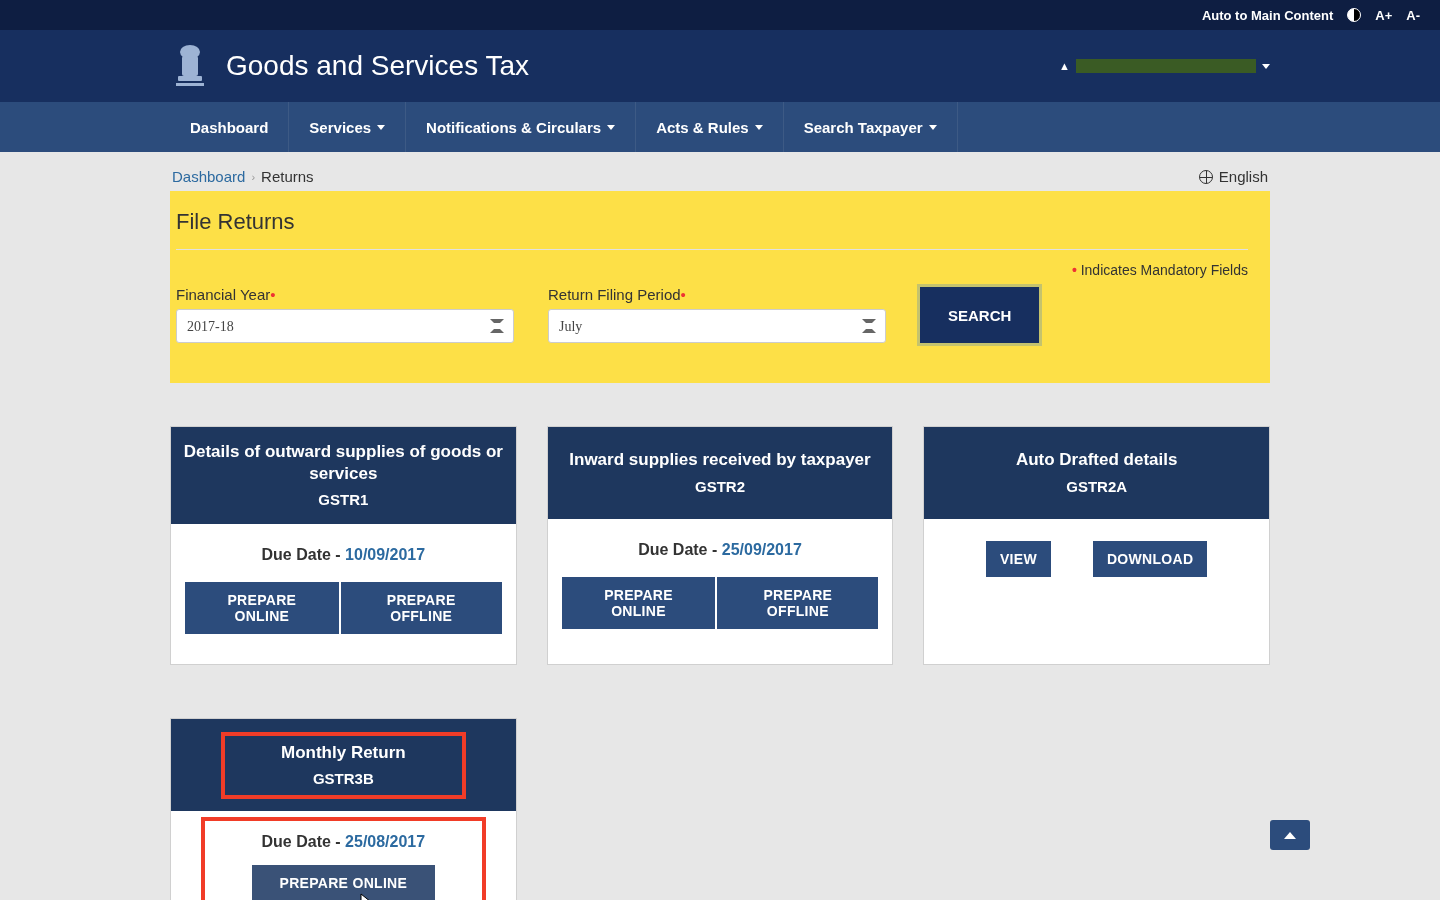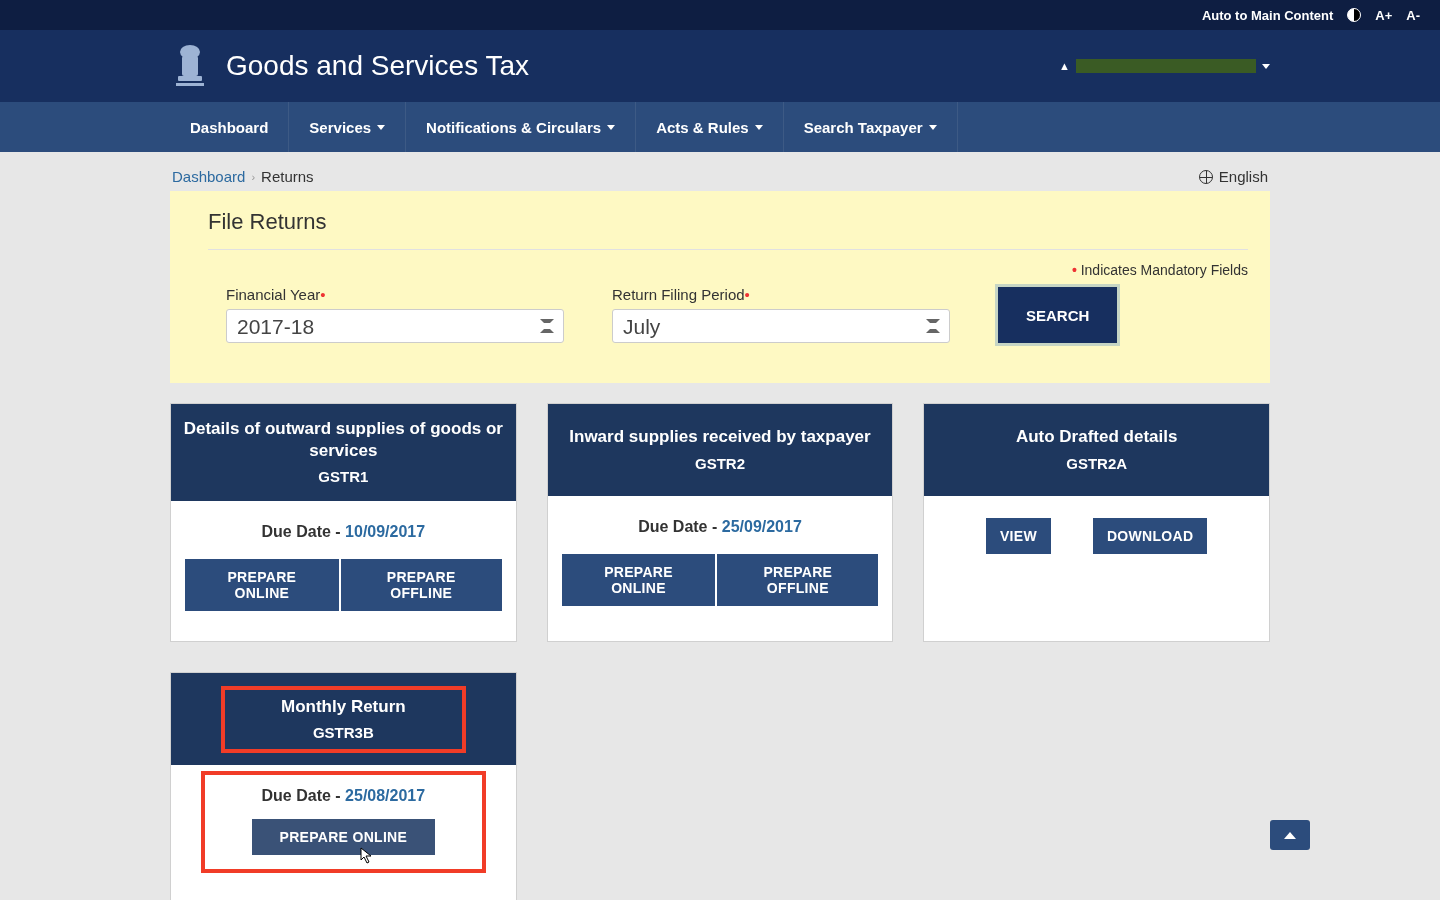--- a/index.html
+++ b/index.html
@@ -26,36 +26,36 @@
     .breadcrumb-row { display: flex; justify-content: space-between; align-items: center; padding: 6px 2px; font-size: 15px; }
     .breadcrumb { display: flex; gap: 6px; align-items: center; }
     .breadcrumb a { color: #2c6aa0; text-decoration: none; }
     .breadcrumb .sep { color: #999; font-size: 11px; }
     .breadcrumb .current { color: #333; }
     .lang { display: flex; align-items: center; gap: 6px; color: #333; }
     .globe { width: 14px; height: 14px; border: 1.5px solid #333; border-radius: 50%; position: relative; }
     .globe::before { content: ''; position: absolute; top: 0; bottom: 0; left: 50%; width: 1px; background: #333; }
     .globe::after { content: ''; position: absolute; left: 0; right: 0; top: 50%; height: 1px; background: #333; }
     
-    .panel { background: #fef9c3; padding: 18px 22px 40px 38px; }
+    .panel { background: #fde047; padding: 18px 22px 40px 6px; }
     .panel-title { font-size: 22px; color: #333; padding-bottom: 14px; border-bottom: 1px solid #e1e1e1; }
     .mandatory-note { text-align: right; color: #333; font-size: 14px; margin-top: 12px; }
     .red-dot { color: #e33; font-weight: bold; }
     
-    .filter-row { display: flex; gap: 48px; margin-top: 8px; align-items: flex-end; margin-left: 18px; }
+    .filter-row { display: flex; gap: 34px; margin-top: 8px; align-items: flex-end; }
     .field { flex: 1; max-width: 338px; }
     .field label { display: block; font-size: 15px; color: #333; margin-bottom: 6px; }
     .field .req { color: #e33; }
-    .select { width: 100%; height: 34px; border: 1px solid #ccc; border-radius: 3px; padding: 0 10px; font-size: 21px; color: #444; background: #fff; appearance: none; position: relative; }
+    .select { width: 100%; height: 34px; border: 1px solid #ccc; border-radius: 3px; padding: 0 10px; font-size: 14px; color: #444; background: #fff; appearance: none; position: relative; font-family: Liberation Serif, serif; }
     .select-wrap { position: relative; }
     .select-wrap::after { content: ''; position: absolute; right: 10px; top: 10px; width: 6px; height: 6px; border-top: 4px solid #666; border-bottom: 4px solid #666; border-left: 4px solid transparent; border-right: 4px solid transparent; pointer-events: none; }
     .search-btn { background: #172f5f; color: #fff; font-weight: bold; border: none; height: 56px; padding: 0 28px; font-size: 15px; cursor: pointer; box-shadow: 0 0 0 3px rgba(70,130,200,0.3); }
     
     .cards-grid { display: grid; grid-template-columns: repeat(3, 1fr); gap: 30px; margin-top: 20px; }
-    .card { background: #fff; border: 1px solid #d0d0d0; overflow: visible; padding-bottom: 30px; }
+    .card { background: #fff; border: 1px solid #d0d0d0; overflow: visible; padding-bottom: 30px; margin-top: 23px; }
     .card-head { background: #1e375e; color: #fff; text-align: center; padding: 14px 12px 16px 12px; min-height: 92px; display: flex; flex-direction: column; justify-content: center; }
     .card-head .ct { font-size: 17px; font-weight: bold; line-height: 1.3; }
     .card-head .cs { font-size: 15px; font-weight: bold; margin-top: 6px; }
     .card-body { text-align: center; padding: 22px 14px 0 14px; }
     .due { font-size: 16px; color: #333; font-weight: bold; }
     .due .date { color: #2c6aa0; font-weight: bold; }
     .btn-row { display: flex; justify-content: center; gap: 2px; margin-top: 18px; }
     .btn-blue { background: #2c4c7c; color: #fff; font-weight: bold; font-size: 14px; border: none; padding: 10px 14px; cursor: pointer; letter-spacing: 0.3px; }
     .btn-blue.single { padding: 10px 28px; }
     

